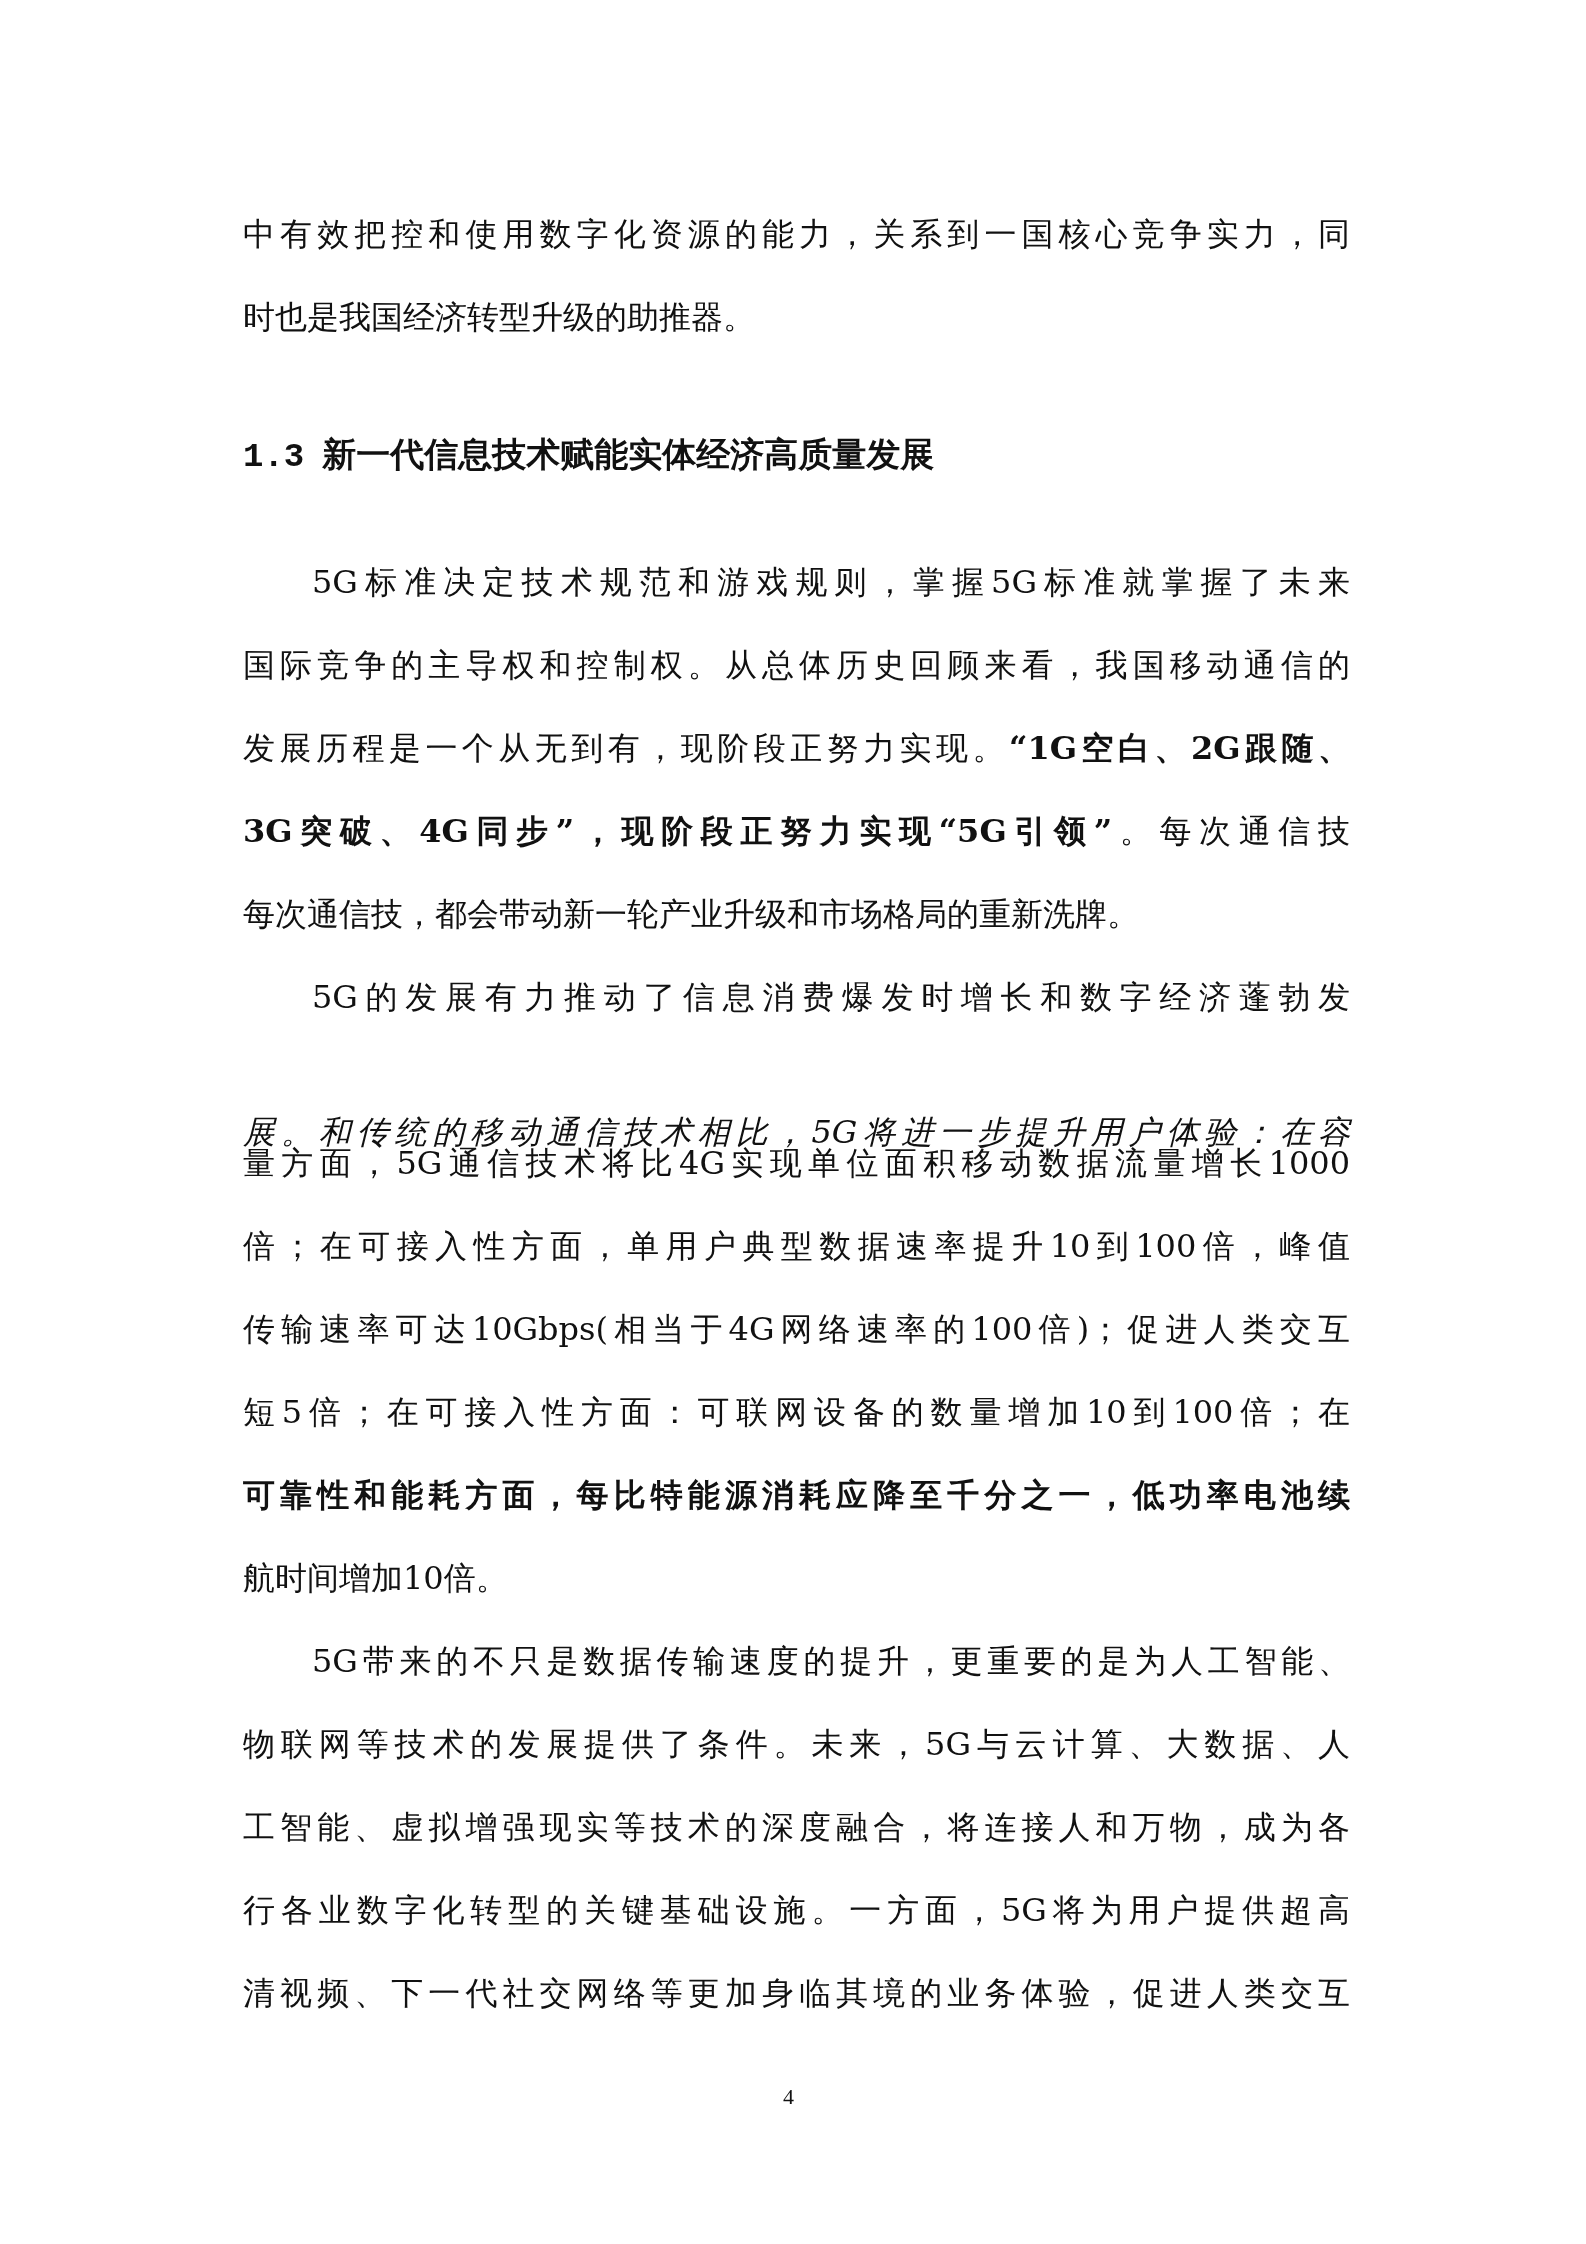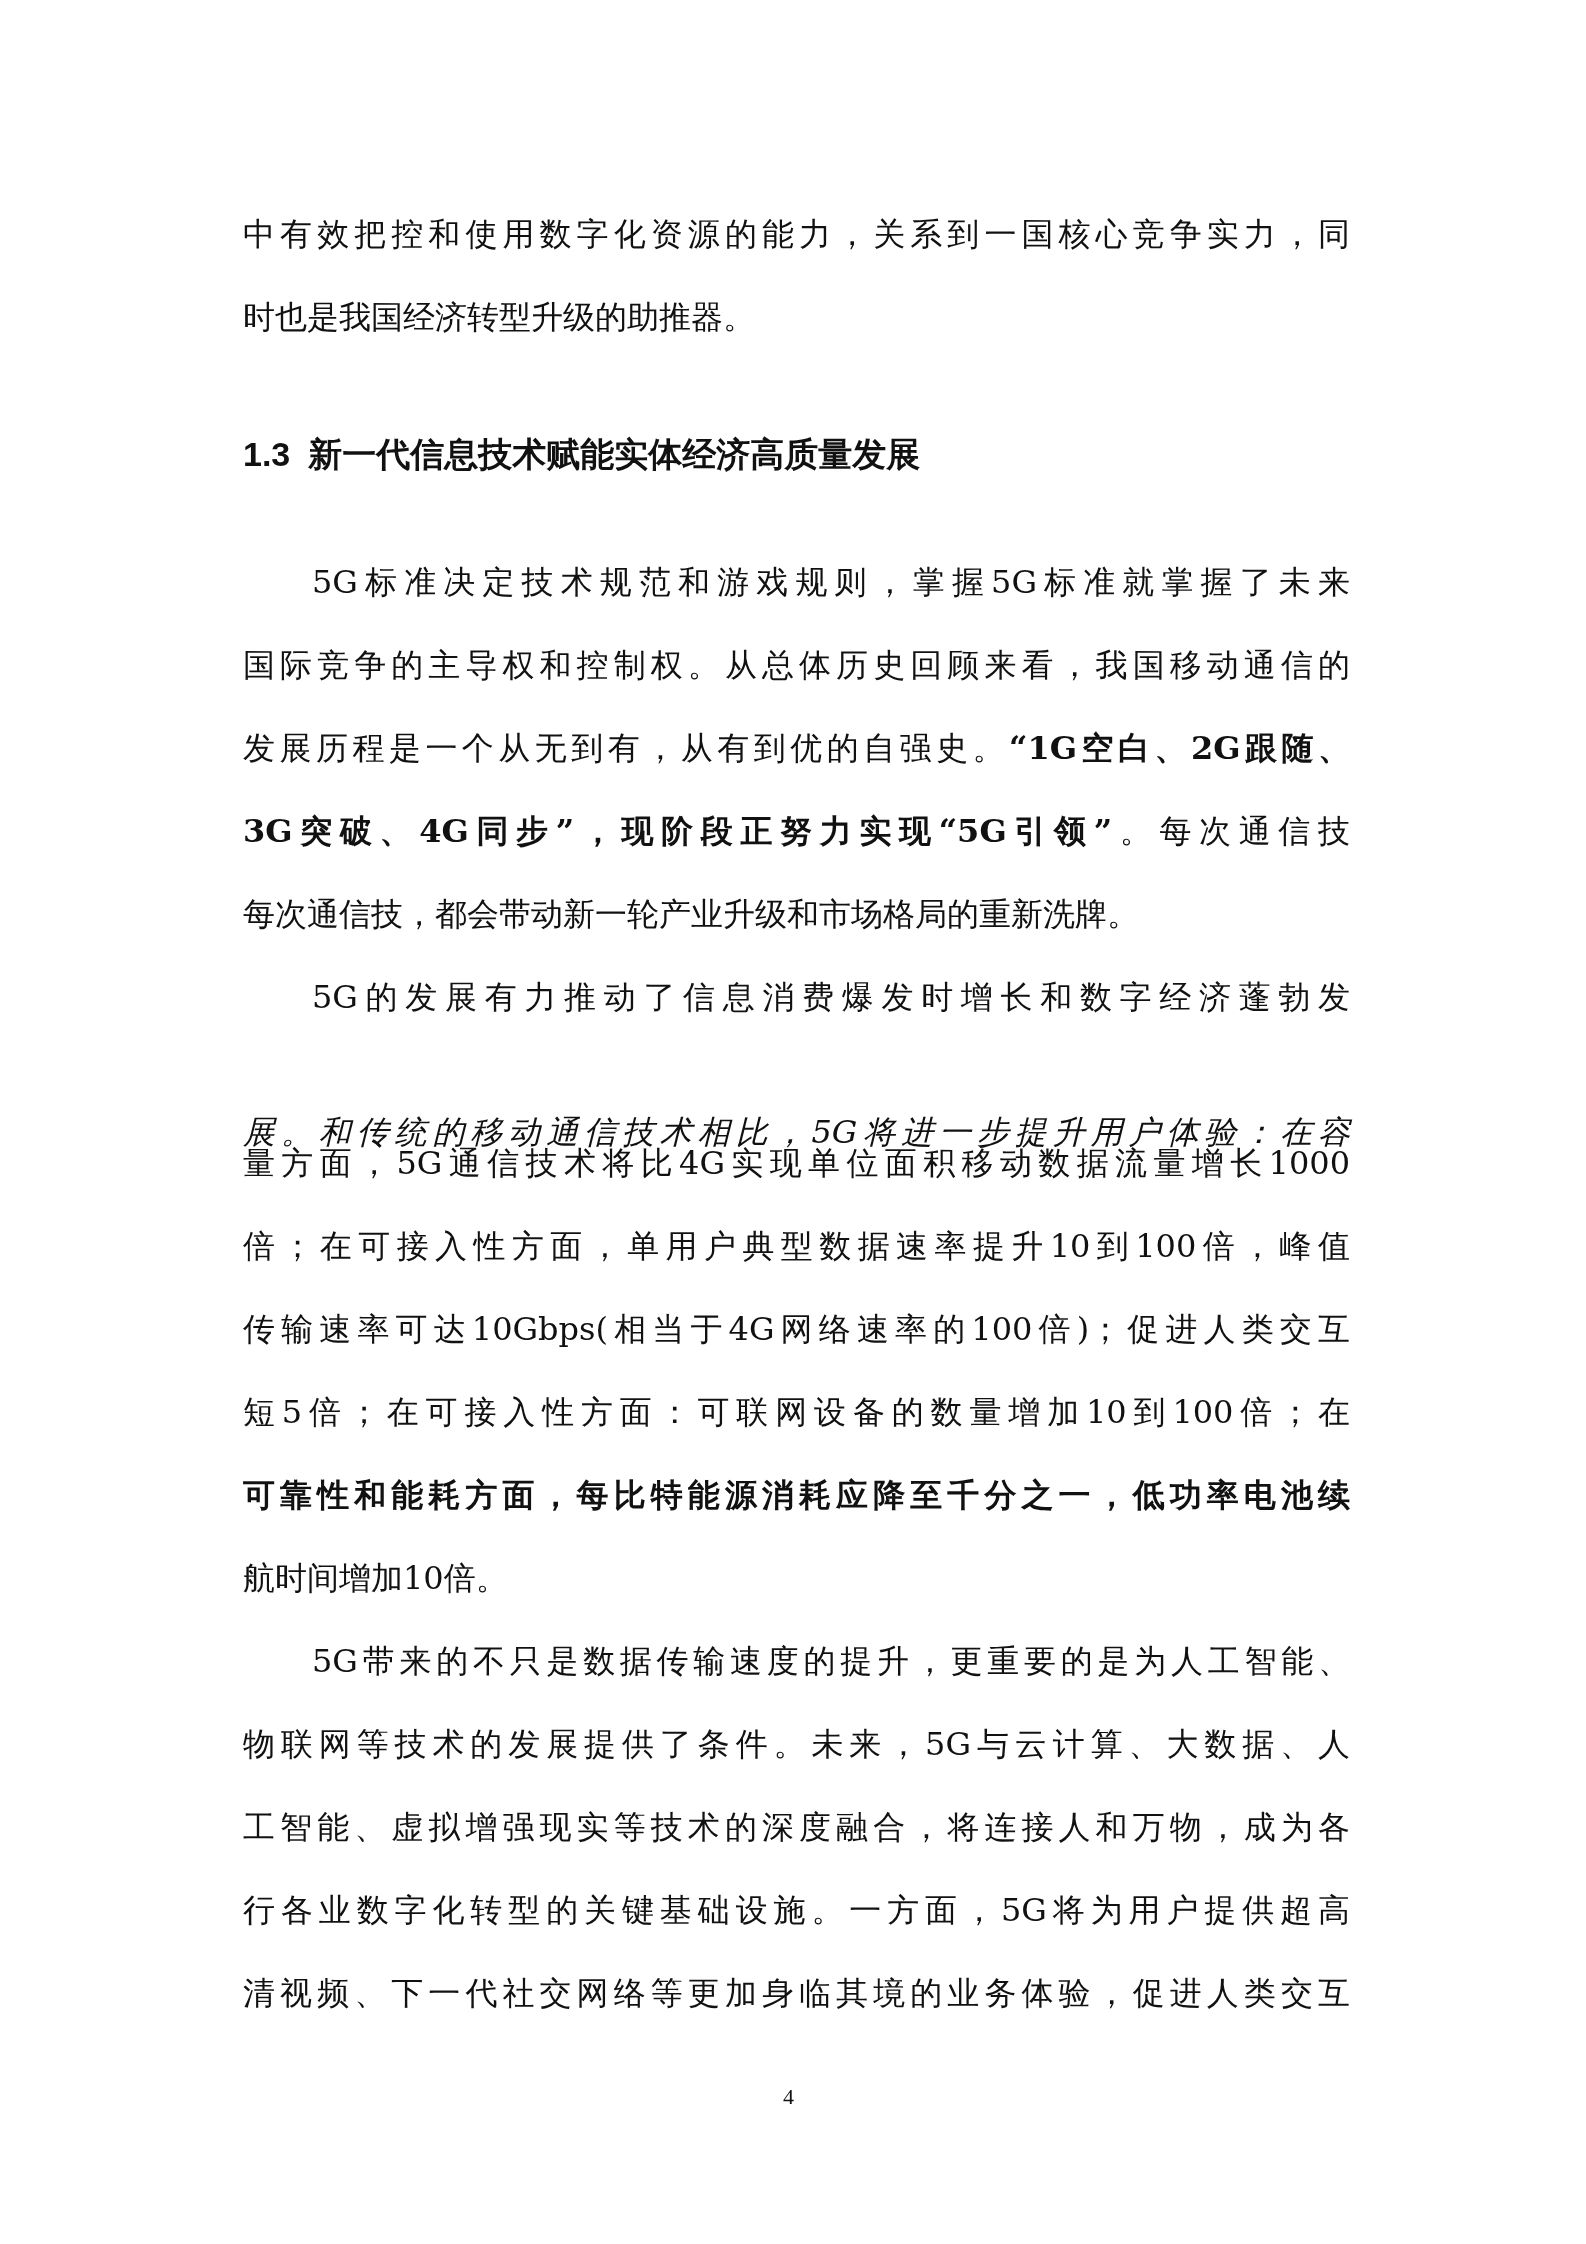--- a/index.html
+++ b/index.html
@@ -5,41 +5,41 @@
   html, body { margin: 0; padding: 0; background: #ffffff; }
   body { width: 1586px; height: 2244px; position: relative; overflow: hidden;
          font-family: "DejaVu Serif", "Liberation Serif", serif; color: #111; }
   .page { position: absolute; left: 243px; top: 0; width: 1107px; }
   .line { position: absolute; left: 0; width: 1107px; font-size: 32px; line-height: 40px;
           white-space: nowrap; text-align: justify; text-align-last: justify; letter-spacing: 0px; }
   .line.last { text-align-last: left; }
   .line.indent { padding-left: 69px; width: 1038px; }
   .heading { position: absolute; left: 0; font-size: 34px; font-weight: bold; line-height: 44px;
              font-family: "DejaVu Sans", "Liberation Sans", sans-serif; white-space: nowrap; }
-  .heading .num { font-family: Liberation Sans, sans-serif; margin-right: 18px; }
+  .heading .num { font-family: Liberation Mono, monospace; margin-right: 18px; }
   b { font-weight: bold; }
   .page-number { position: absolute; left: 783px; top: 2084px; font-size: 22px;
                  font-family: "Liberation Serif", serif; }
 </style>
 </head>
 <body>
 
 <div class="page">
 
   <div class="line" style="top:214px;">中有效把控和使用数字化资源的能力，关系到一国核心竞争实力，同</div>
   <div class="line last" style="top:297px;">时也是我国经济转型升级的助推器。</div>
 
   <div class="heading" style="top:432px;">
     <span class="num">1.3</span><span>新一代信息技术赋能实体经济高质量发展</span>
   </div>
 
   <div class="line indent" style="top:562px;">5G标准决定技术规范和游戏规则，掌握5G标准就掌握了未来</div>
   <div class="line" style="top:645px;">国际竞争的主导权和控制权。从总体历史回顾来看，我国移动通信的</div>
   <div class="line" style="top:728px;">
-    <span>发展历程是一个从无到有，从有到优的自强史。</span><b>“1G空白、2G跟随、</b>
+    <span>发展历程是一个从无到有，现阶段正努力实现。</span><b>“1G空白、2G跟随、</b>
   </div>
   <div class="line" style="top:811px;">
     <b>3G突破、4G同步”，现阶段正努力实现“5G引领”</b><span>。每次通信技</span>
   </div>
   <div class="line last" style="top:894px;">每次通信技，都会带动新一轮产业升级和市场格局的重新洗牌。</div>
 
   <div class="line indent" style="top:977px;">5G的发展有力推动了信息消费爆发时增长和数字经济蓬勃发</div>
   <div class="line" style="top:1112px;font-style:italic;">展。和传统的移动通信技术相比，5G将进一步提升用户体验：在容</div>
   <div class="line" style="top:1143px;">量方面，5G通信技术将比4G实现单位面积移动数据流量增长1000</div>
   <div class="line" style="top:1226px;">倍；在可接入性方面，单用户典型数据速率提升10到100倍，峰值</div>

